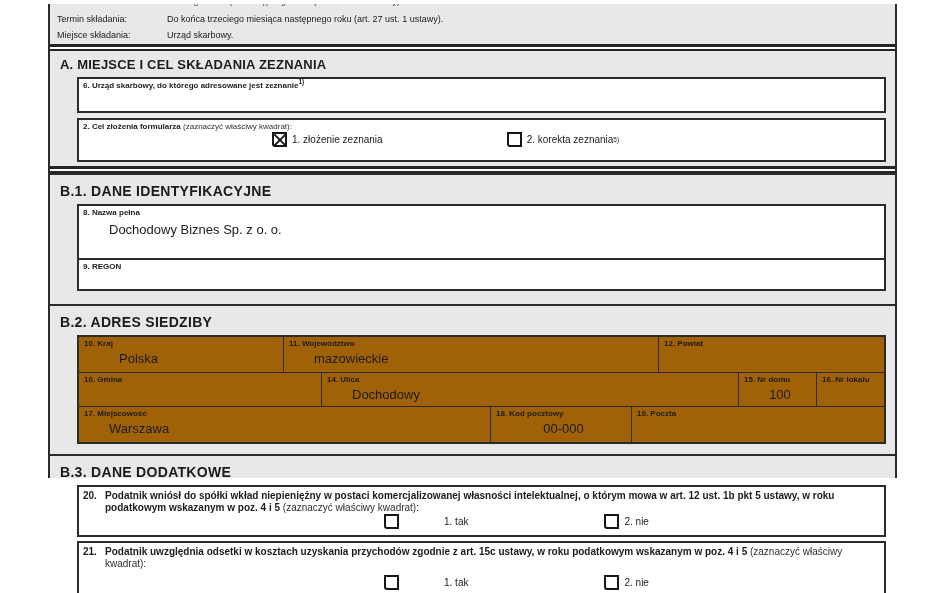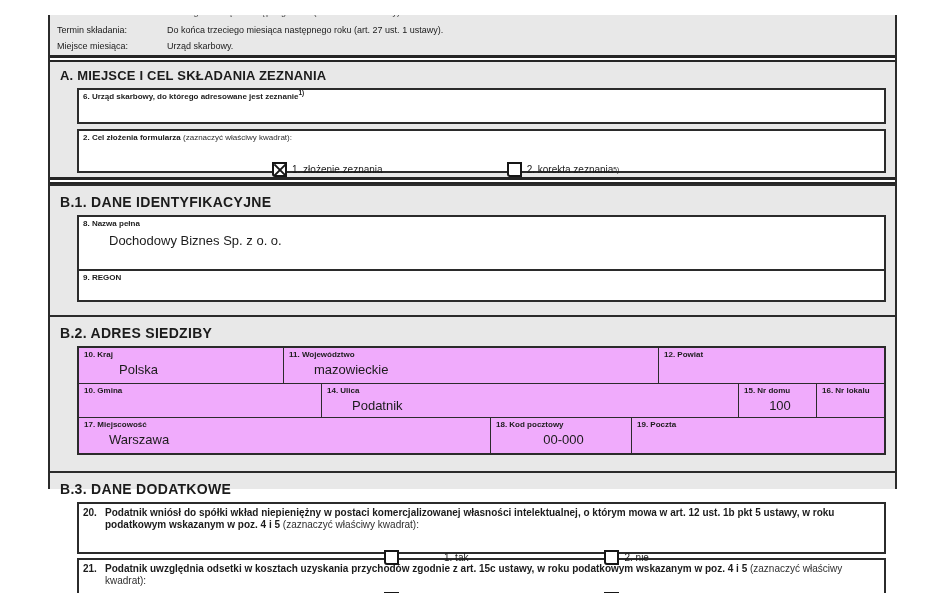--- a/index.html
+++ b/index.html
@@ -3,21 +3,21 @@
 <meta charset="utf-8">
 <style>
   * { box-sizing: border-box; margin: 0; padding: 0; }
   html, body {
     width: 948px; height: 593px; overflow: hidden;
     background: #ffffff;
     font-family: "Liberation Sans", sans-serif;
     color: #1b1b1b;
   }
   .page {
-    position: absolute; left: 48px; top: 15px;
+    position: absolute; left: 48px; top: 4px;
     width: 849px; height: 474px;
     background: #e8e8e8;
     border-left: 2px solid #2b2b2b;
     border-right: 2px solid #2b2b2b;
   }
   
   .topband { height: 40px; overflow: hidden; position: relative; }
   .clip-row { height: 7px; overflow: hidden; position: relative; }
   .clip-row span {
     position: absolute; left: 117px; top: -8px;
@@ -45,38 +45,38 @@
   .fbox { background: #ffffff; border: 2px solid #2b2b2b; }
   .flabel { font-size: 8px; font-weight: bold; padding: 2px 0 0 4px; line-height: 10px; }
   .flabel .hint, .hint { font-weight: normal; color: #2e2e2e; }
   sup { font-size: 6.5px; vertical-align: super; line-height: 0; }
   .fvalue { font-size: 13px; padding-left: 30px; margin-top: 4px; line-height: 16px; }
   .f6 { height: 36px; margin-bottom: 5px; }
   .f7 { height: 44px; }
   .f8 { height: 56px; }
   .f9 { height: 31px; border-top: none; }
   
-  .opt-row { display: flex; align-items: center; margin-top: 19px; }
+  .opt-row { display: flex; align-items: center; margin-top: 0; }
   .opt { display: flex; align-items: center; font-size: 10px; }
   .cb {
     width: 15px; height: 15px; border: 2px solid #161616;
     background: #ffffff; position: relative; flex: none;
     border-bottom-left-radius: 3px;
   }
   .cb.checked::before, .cb.checked::after {
     content: ""; position: absolute; left: -2px; top: 4.5px;
     width: 16px; height: 2px; background: #161616;
   }
   .cb.checked::before { transform: rotate(45deg); }
   .cb.checked::after  { transform: rotate(-45deg); }
   .opt .cb { margin-right: 5px; }
   .f7 .opt1 { margin-left: 193px; }
   .f7 .opt2 { margin-left: 124px; }
   
-  .grid { margin: 0 9px 8px 27px; border: 2px solid #2b2b2b; background: #f0abfc; }
+  .grid { margin: 0 9px 2px 27px; border: 2px solid #2b2b2b; background: #a16207; }
   .grow { display: flex; }
   .grow + .grow { border-top: 1px solid #2b2b2b; }
   .r1 { height: 35px; } .r2 { height: 34px; } .r3 { height: 36px; }
   .gcell { border-right: 1px solid #2b2b2b; padding: 2px 0 0 5px; overflow: hidden; }
   .gcell:last-child { border-right: none; flex: 1; }
   .gcell .glabel { font-size: 8px; font-weight: bold; line-height: 10px; }
   .gcell .gvalue { font-size: 13px; margin-top: 2px; padding-left: 25px; }
   .gvalue.center { padding-left: 0; text-align: center; }
   
   .q { display: flex; padding: 3px 6px 0 4px; font-size: 10px; font-weight: bold; line-height: 12px; }
@@ -95,21 +95,21 @@
 
   <div class="topband">
     <div class="clip-row">
       <span>trzeciego miesiąca następnego roku (art. 27 ust. 1 ustawy).</span>
     </div>
     <div class="meta-row">
       <span class="meta-label">Termin składania:</span>
       <span class="meta-value">Do końca trzeciego miesiąca następnego roku (art. 27 ust. 1 ustawy).</span>
     </div>
     <div class="meta-row">
-      <span class="meta-label">Miejsce miesiąca:</span>
+      <span class="meta-label">Miejsce składania:</span>
       <span class="meta-value">Urząd skarbowy.</span>
     </div>
   </div>
 
   <div class="dbar"></div>
 
   <div>
     <div class="sec-title">A. MIEJSCE I CEL SKŁADANIA ZEZNANIA</div>
     <div class="fwrap">
       <div class="fbox f6">
@@ -173,21 +173,21 @@
           <div class="gvalue"></div>
         </div>
       </div>
       <div class="grow r2">
         <div class="gcell" style="width:243px">
           <div class="glabel">10. Gmina</div>
           <div class="gvalue"></div>
         </div>
         <div class="gcell" style="width:417px">
           <div class="glabel">14. Ulica</div>
-          <div class="gvalue">Podatnik</div>
+          <div class="gvalue">Dochodowy</div>
         </div>
         <div class="gcell" style="width:78px">
           <div class="glabel">15. Nr domu</div>
           <div class="gvalue center">100</div>
         </div>
         <div class="gcell">
           <div class="glabel">16. Nr lokalu</div>
           <div class="gvalue"></div>
         </div>
       </div>

